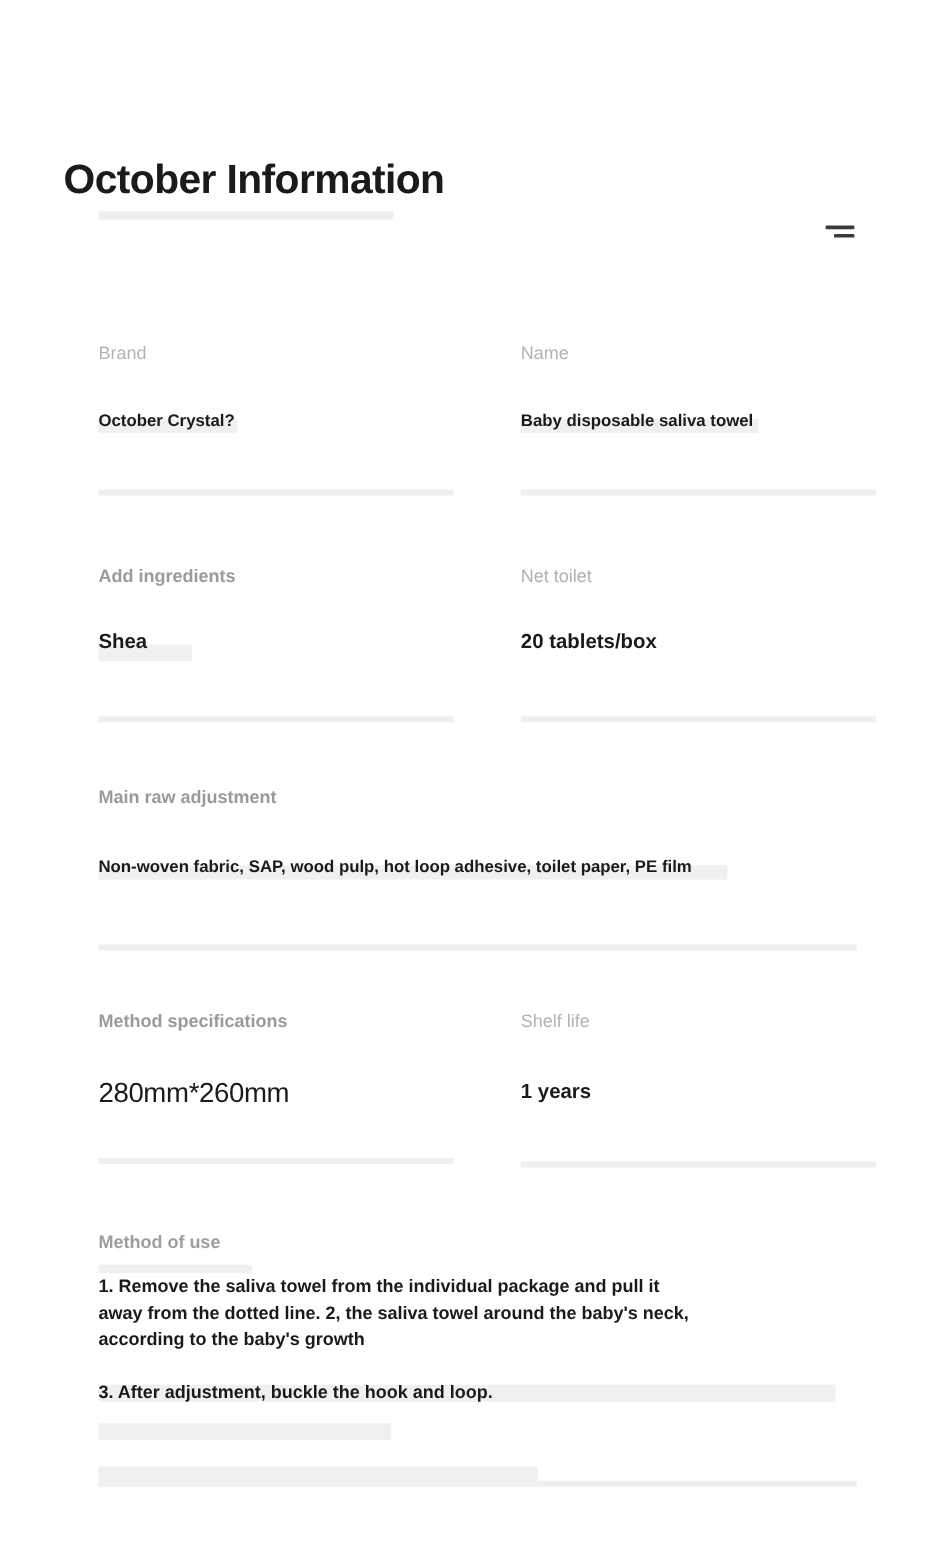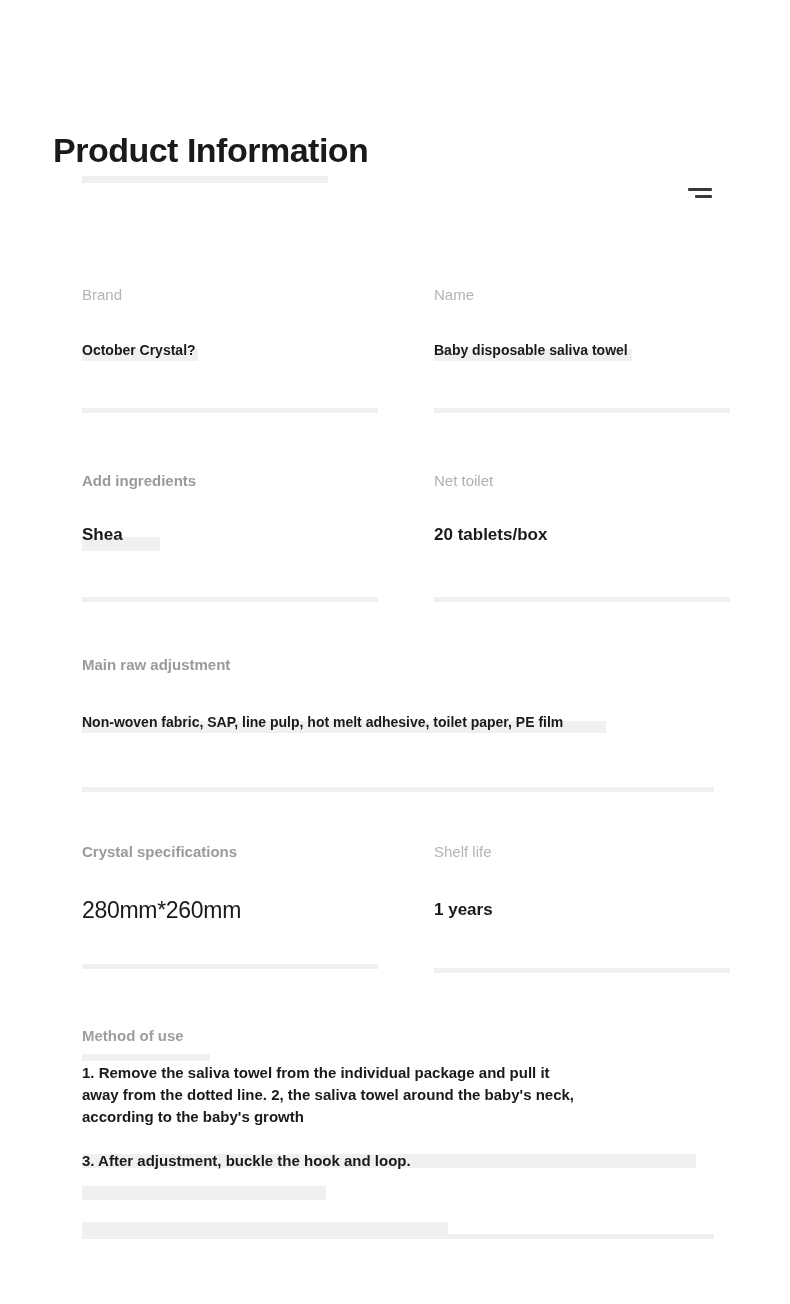--- a/index.html
+++ b/index.html
@@ -146,21 +146,21 @@
     padding-left: 40px;
     position: relative;
     z-index: 1;
   }
 </style>
 </head>
 <body>
 
 <div class="page">
 
-  <div class="title">Product Information</div>
+  <div class="title">October Information</div>
   <div class="title-underbar"></div>
 
   <div class="menu-icon">
     <span class="bar1"></span>
     <span class="bar2"></span>
   </div>
 
   <div class="row" style="top:285px;">
     <div class="col-left">
       <div class="field-label light">Brand</div>
@@ -205,30 +205,30 @@
       <div class="divider"></div>
     </div>
   </div>
 
   <div class="row" style="top:655px;">
     <div class="col-wide">
       <div class="field-label">Main raw adjustment</div>
       <div style="height:37px;"></div>
       <div class="field-value">
         <span class="hl" style="width:524px;"></span>
-        <span class="val-wrap">Non-woven fabric, SAP, line pulp, hot melt adhesive, toilet paper, PE film</span>
+        <span class="val-wrap">Non-woven fabric, SAP, wood pulp, hot loop adhesive, toilet paper, PE film</span>
       </div>
       <div style="height:55px;"></div>
       <div class="divider"></div>
     </div>
   </div>
 
   <div class="row" style="top:842px;">
     <div class="col-left">
-      <div class="field-label">Crystal specifications</div>
+      <div class="field-label">Method specifications</div>
       <div style="height:38px;"></div>
       <div class="field-value big">
         <span class="val-wrap">280mm*260mm</span>
       </div>
       <div style="height:42px;"></div>
       <div class="divider"></div>
     </div>
     <div class="col-right">
       <div class="field-label light">Shelf life</div>
       <div style="height:38px;"></div>

